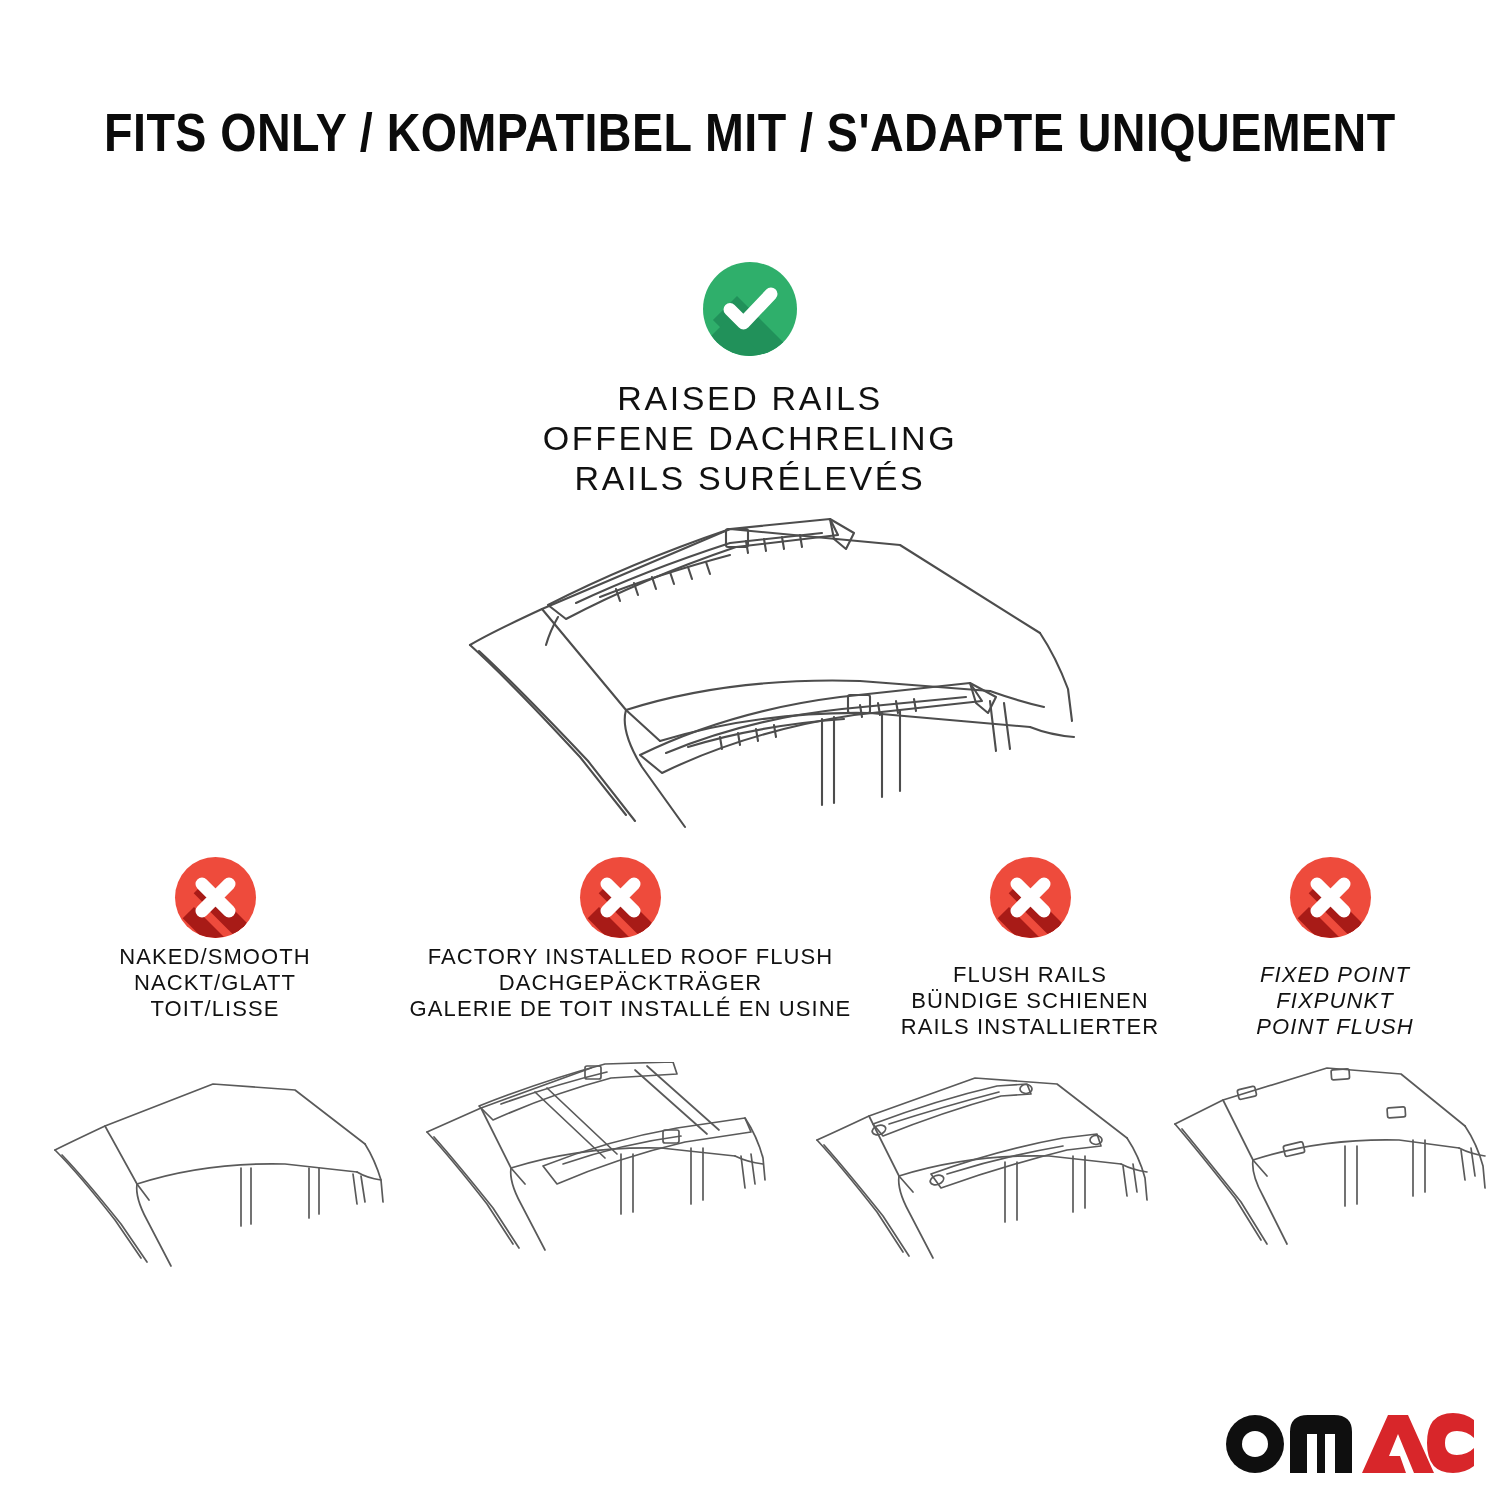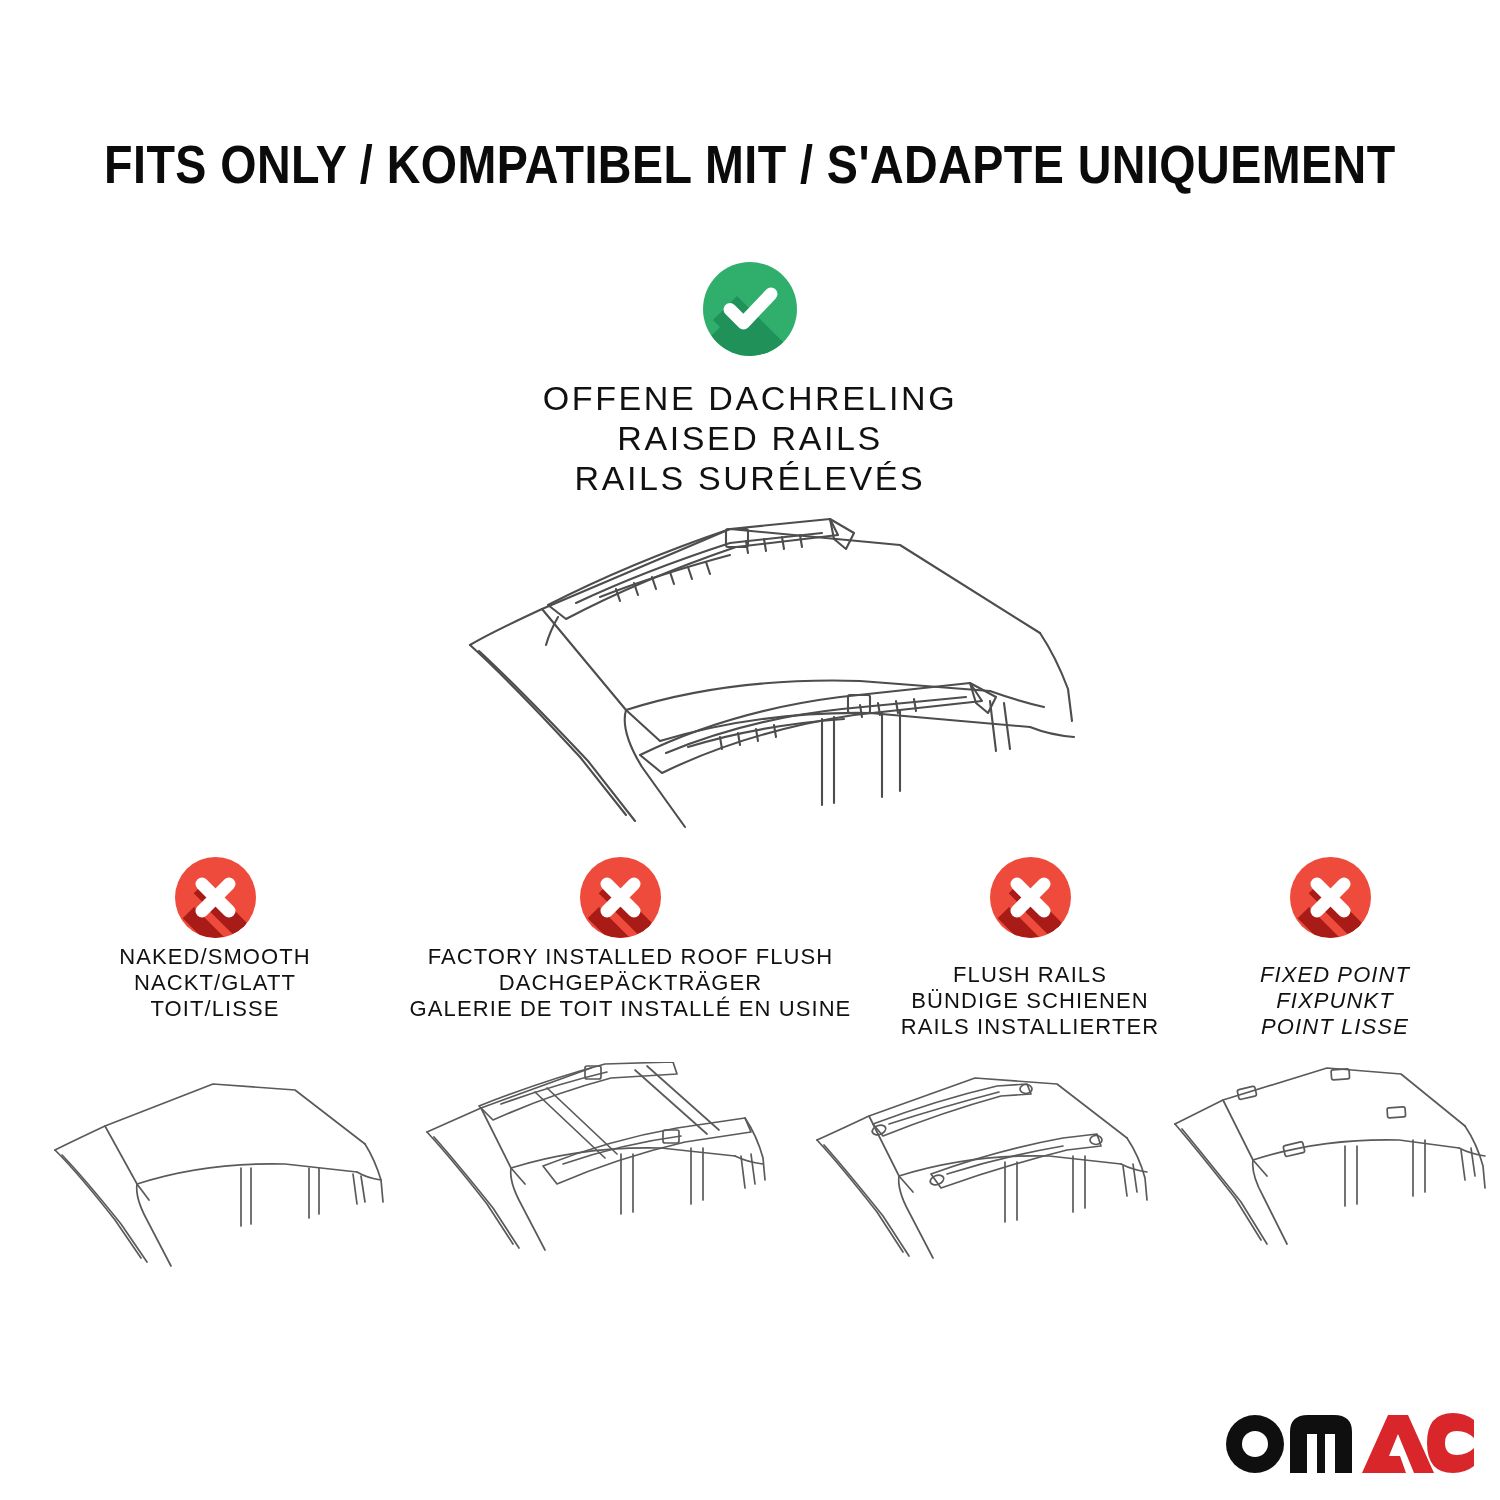--- a/index.html
+++ b/index.html
@@ -16,21 +16,20 @@
     color: #111111;
   }
 
   
   .title-bar {
     position: absolute;
     left: 0;
     top: 102px;
     width: 1500px;
     text-align: center;
-    margin-top: 32px;
   }
   .title-text {
     display: inline-block;
     font-family: "Liberation Sans Narrow", "Liberation Sans", sans-serif;
     font-weight: bold;
     font-size: 53px;
     letter-spacing: 0.5px;
     color: #0b0b0b;
     transform: scaleX(0.88);
     transform-origin: center center;
@@ -174,22 +173,22 @@
   <div class="shadow-wrap">
     <div class="long-shadow"></div>
     <div class="long-shadow2"></div>
   </div>
   <svg class="check-mark" viewBox="0 0 94 94">
     <path d="M27 47.5 L40.5 61 L68 32" fill="none" stroke="#ffffff" stroke-width="13" stroke-linecap="round" stroke-linejoin="round"></path>
   </svg>
 </div>
 
 <div class="caption hero-caption">
+  <span class="line">RAISED RAILS</span>
   <span class="line">OFFENE DACHRELING</span>
-  <span class="line">RAISED RAILS</span>
   <span class="line">RAILS SURÉLEVÉS</span>
 </div>
 
 <svg class="illu" style="left:430px; top:505px; width:690px; height:330px;" viewBox="0 0 690 330">
   <g fill="none" stroke="#4d4d4d" stroke-width="2.1" stroke-linejoin="round" stroke-linecap="round">
 
     <path d="M40 140 Q60 128 112 104 L300 24 L470 40 L610 128"></path>
     <path d="M112 104 L196 205 L230 236"></path>
     <path d="M196 205 Q300 172 430 176 L560 186"></path>
     <path d="M230 236 Q330 206 440 208 L600 222"></path>
@@ -370,21 +369,21 @@
       <div class="ls-c"></div>
   </div>
   <svg class="x-mark" viewBox="0 0 81 81">
     <path d="M27 27 L54 54 M54 27 L27 54" stroke="#ffffff" stroke-width="13" stroke-linecap="round" fill="none"></path>
   </svg>
 </div>
 
 <div class="caption col-caption" style="left:1190px; top:962px; width:290px;font-style:italic;">
   <span class="line">FIXED POINT</span>
   <span class="line">FIXPUNKT</span>
-  <span class="line">POINT LISSE</span>
+  <span class="line">POINT FLUSH</span>
 </div>
 
 <svg class="illu" style="left:1165px; top:1062px; width:330px; height:225px;" viewBox="0 0 330 225">
   <g fill="none" stroke="#5a5a5a" stroke-width="1.7" stroke-linejoin="round" stroke-linecap="round">
     <path d="M10 62 Q26 54 58 38 L162 6 L236 12 L300 64"></path>
     <path d="M58 38 L88 98 L102 114"></path>
     <path d="M88 98 Q156 76 234 78 L294 86"></path>
     <path d="M10 62 Q34 90 70 136 L96 178"></path>
     <path d="M17 67 Q40 95 76 140 L102 182"></path>
     <path d="M88 98 Q86 112 98 134 L122 182"></path>

